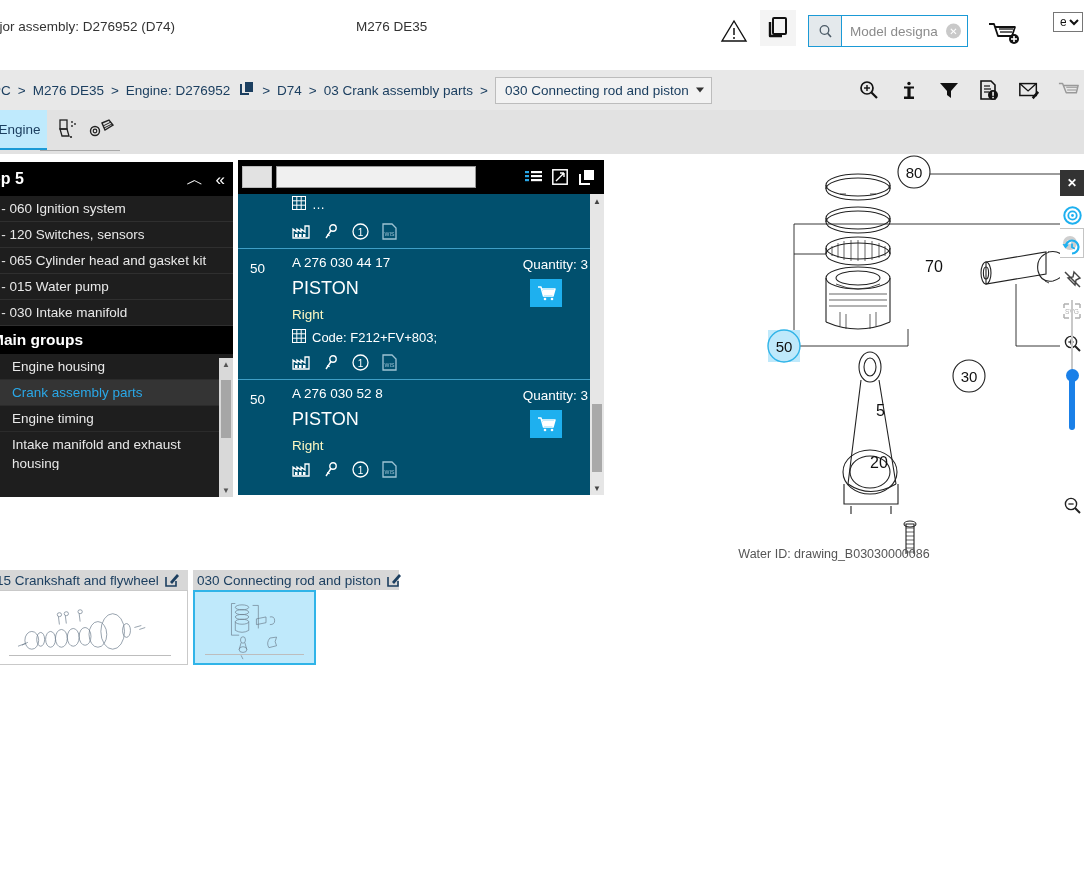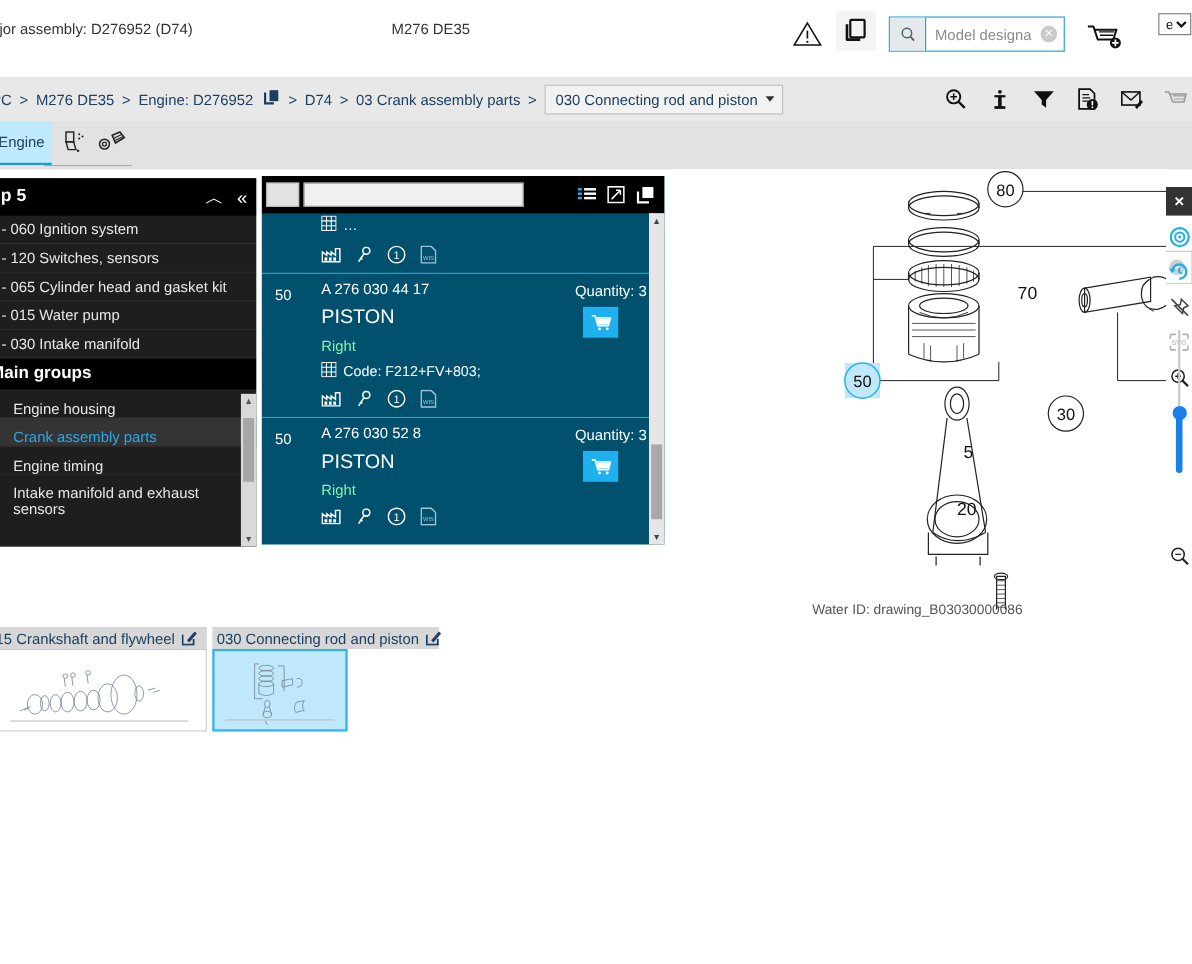--- a/index.html
+++ b/index.html
@@ -148,21 +148,21 @@
     white-space: nowrap;
   }
   .side-row .pfx { margin-left: -10px; }
   .side-sub {
     height: 28px; background: #000; display: flex; align-items: center;
     font-size: 15.5px; font-weight: bold; color: #fff;
   }
   .side-sub span { margin-left: -9px; }
   .mg-list { position: relative; }
   .mg-row {
-    height: 26px; display: flex; align-items: flex-end; font-size: 13.5px;
+    height: 26px; display: flex; align-items: center; font-size: 13.5px;
     color: #e8e8e8; border-bottom: 1px solid #2b2b2b; cursor: pointer; white-space: nowrap;
   }
   .mg-row.sel { background: #343434; color: #2aa8e8; }
   .mg-row .num { width: 22px; margin-left: -10px; }
   .mg-scroll {
     position: absolute; right: 0; top: 196px; width: 14px; height: 139px; background: #d9d9d9;
   }
   .mg-scroll .arw {
     height: 13px; display:flex; align-items:center; justify-content:center;
     font-size: 8px; color: #555; cursor:pointer;
@@ -192,21 +192,21 @@
   .ph-icons .pi { cursor: pointer; display:flex; align-items:center; }
   .parts-body { position: relative; height: 301px; }
   .part-row { padding: 6px 12px 8px 12px; position: relative; }
   .part-row.divider { border-top: 1px solid #3f9fc6; }
   .pr-pos {
     position: absolute; left: 12px; top: 12px; font-size: 13.5px; color: #fff;
   }
   .pr-main { margin-left: 36px; }
   .pr-num { font-size: 13.5px; color: #fff; padding-top: 6px; }
   .pr-name { font-size: 18px; color: #fff; padding-top: 8px; }
-  .pr-side { font-size: 13.5px; color: #86efac; padding-top: 8px; }
+  .pr-side { font-size: 13.5px; color: #fef9c3; padding-top: 8px; }
   .pr-code {
     font-size: 13px; color: #fff; padding-top: 7px; display: flex; align-items: center; gap: 6px;
   }
   .pr-icons { display: flex; align-items: center; gap: 13px; padding-top: 8px; }
   .pr-icons .ic { cursor: pointer; display:flex; align-items:center; }
   .pr-qty {
     position: absolute; right: 16px; top: 8px; font-size: 13.5px; color: #fff;
   }
   .pr-cart {
     position: absolute; right: 42px; top: 30px; width: 32px; height: 28px;
@@ -481,21 +481,21 @@
       <div class="mg-row">
         <span class="num">5</span>
         <span>Engine timing</span>
       </div>
       <div class="mg-row" style="height:24px;border-bottom:0;">
         <span class="num">4</span>
         <span>Intake manifold and exhaust</span>
       </div>
       <div class="mg-row" style="height:14px;overflow:hidden;border-bottom:0;">
         <span class="num"></span>
-        <span>sensors</span>
+        <span>housing</span>
       </div>
     </div>
 
     <div class="mg-scroll">
       <div class="arw">▲</div>
       <div class="thumb"></div>
       <div class="arw" style="position:absolute;bottom:0;left:0;width:14px;">▼</div>
     </div>
   </div>
 

